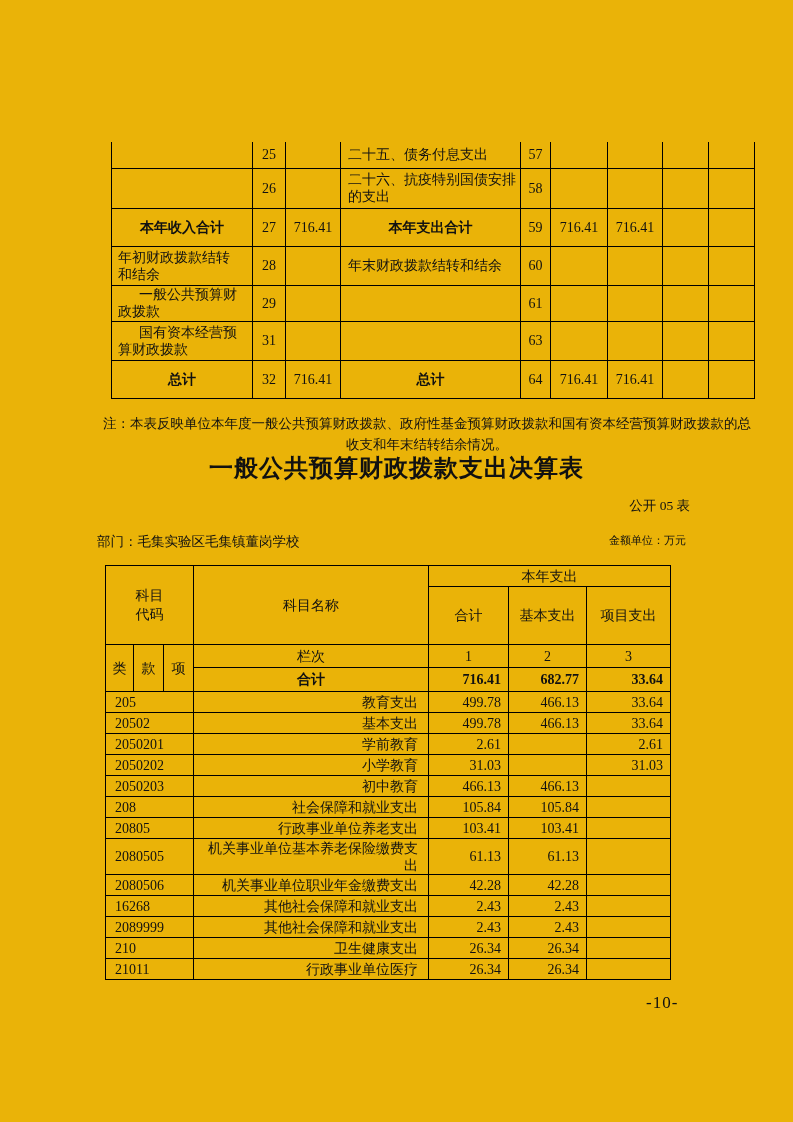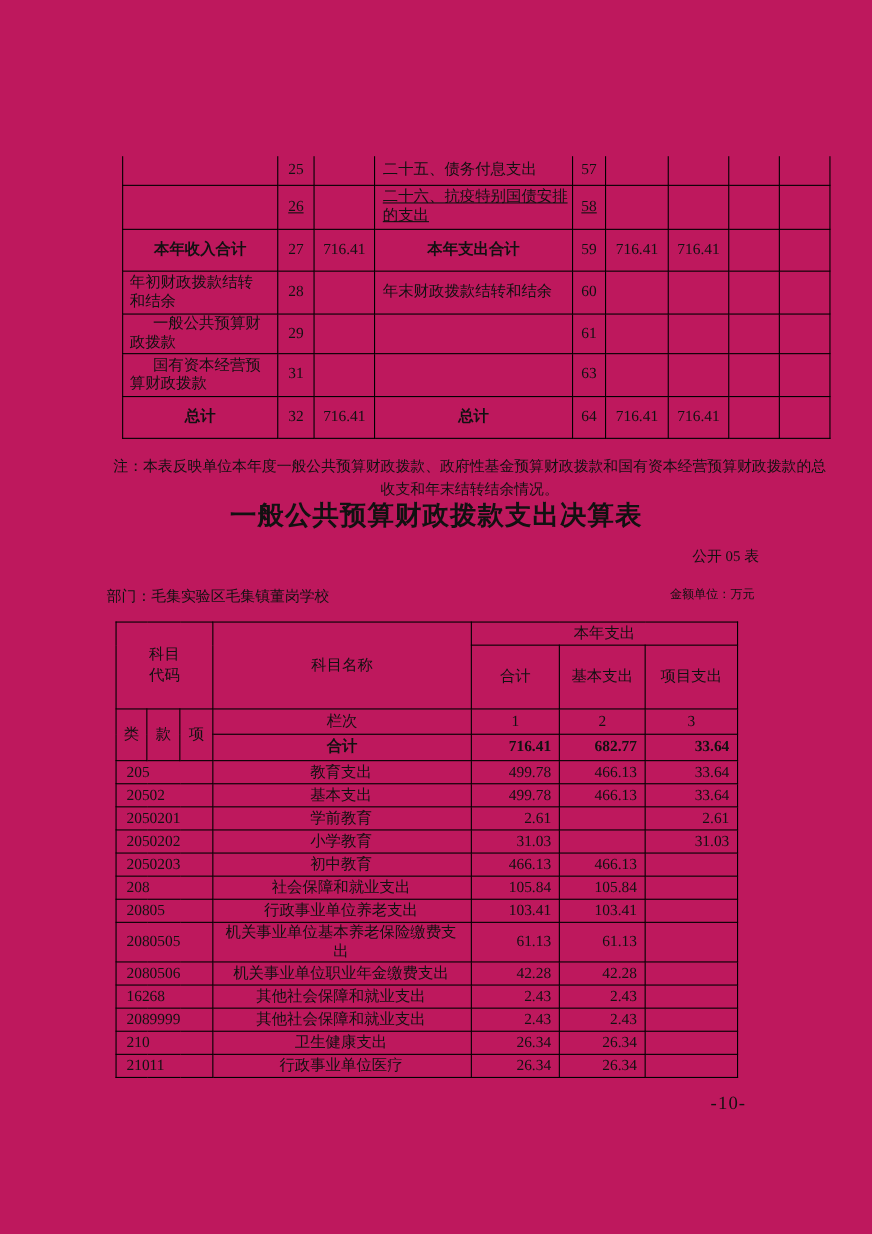--- a/index.html
+++ b/index.html
@@ -1,25 +1,25 @@
 <!DOCTYPE html>
 <html><head>
 <meta charset="utf-8">
 <style>
   html,body{margin:0;padding:0;background:#e8e8e8;}
-  .page{position:relative;width:793px;height:1122px;background:#be185d;margin:0 auto;
+  .page{position:relative;width:793px;height:1122px;background:#eab308;margin:0 auto;
         font-family:"Liberation Serif","DejaVu Serif",serif;color:#111;overflow:hidden;}
   table{border-collapse:collapse;table-layout:fixed;}
   td{border:1px solid #000;vertical-align:middle;font-size:14px;line-height:17px;
      padding:0;overflow:hidden;word-break:break-all;}
   
   .t1{position:absolute;left:111px;top:142px;width:643px;}
   .t1 tr:nth-of-type(1) td{border-top:none;}
   .t1 tr:nth-of-type(1){height:26px;}
-  .t1 tr:nth-of-type(2){height:40px;text-decoration:underline;}
+  .t1 tr:nth-of-type(2){height:40px;}
   .t1 tr:nth-of-type(3){height:25px;}
   .t1 tr:nth-of-type(4){height:39px;}
   .t1 tr:nth-of-type(5){height:36px;}
   .t1 tr:nth-of-type(6){height:39px;}
   .t1 tr:nth-of-type(7){height:38px;}
   .t1 tr:nth-of-type(8){height:25px;}
   .t1 .iname{text-align:left;padding:0 10px 0 6px;}
   .t1 .ename{text-align:left;padding:0 4px 0 7px;}
   .t1 .c{text-align:center;}
   .em{font-weight:bold;text-align:center !important;padding:10px !important;}
@@ -36,21 +36,21 @@
   
   .t2{position:absolute;left:105px;top:565px;width:565px;}
   .t2 .h{text-align:center;}
   .t2 tr.hr1{height:21px;}
   .t2 tr.hr2{height:58px;}
   .t2 tr.hr3{height:23px;}
   .t2 tr.hr4{height:24px;}
   .t2 tbody tr{height:21px;}
   .t2 tbody tr:nth-of-type(8){height:36px;}
   .t2 .code{text-align:left;padding-left:9px;}
-  .t2 .nm{text-align:center;padding:0 10px 0 8px;}
+  .t2 .nm{text-align:right;padding:0 10px 0 8px;}
   .t2 .num{text-align:right;padding-right:7px;}
   .t2 .ctr{text-align:center;}
   .t2 .sum{font-weight:bold;}
   .wrap2{display:inline-block;width:2.2em;text-align:center;line-height:19px;}
 </style>
 </head>
 <body>
 
 <div class="page">
 

